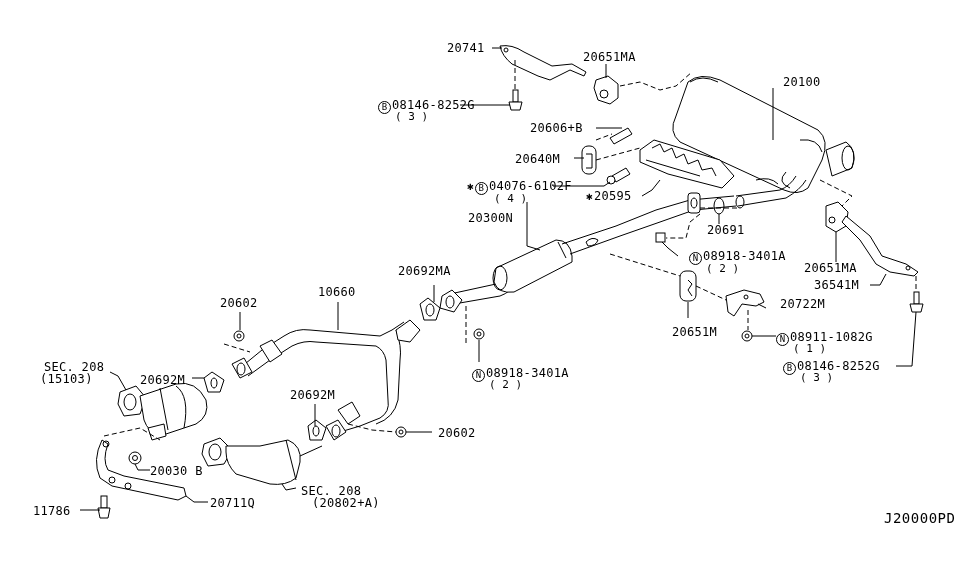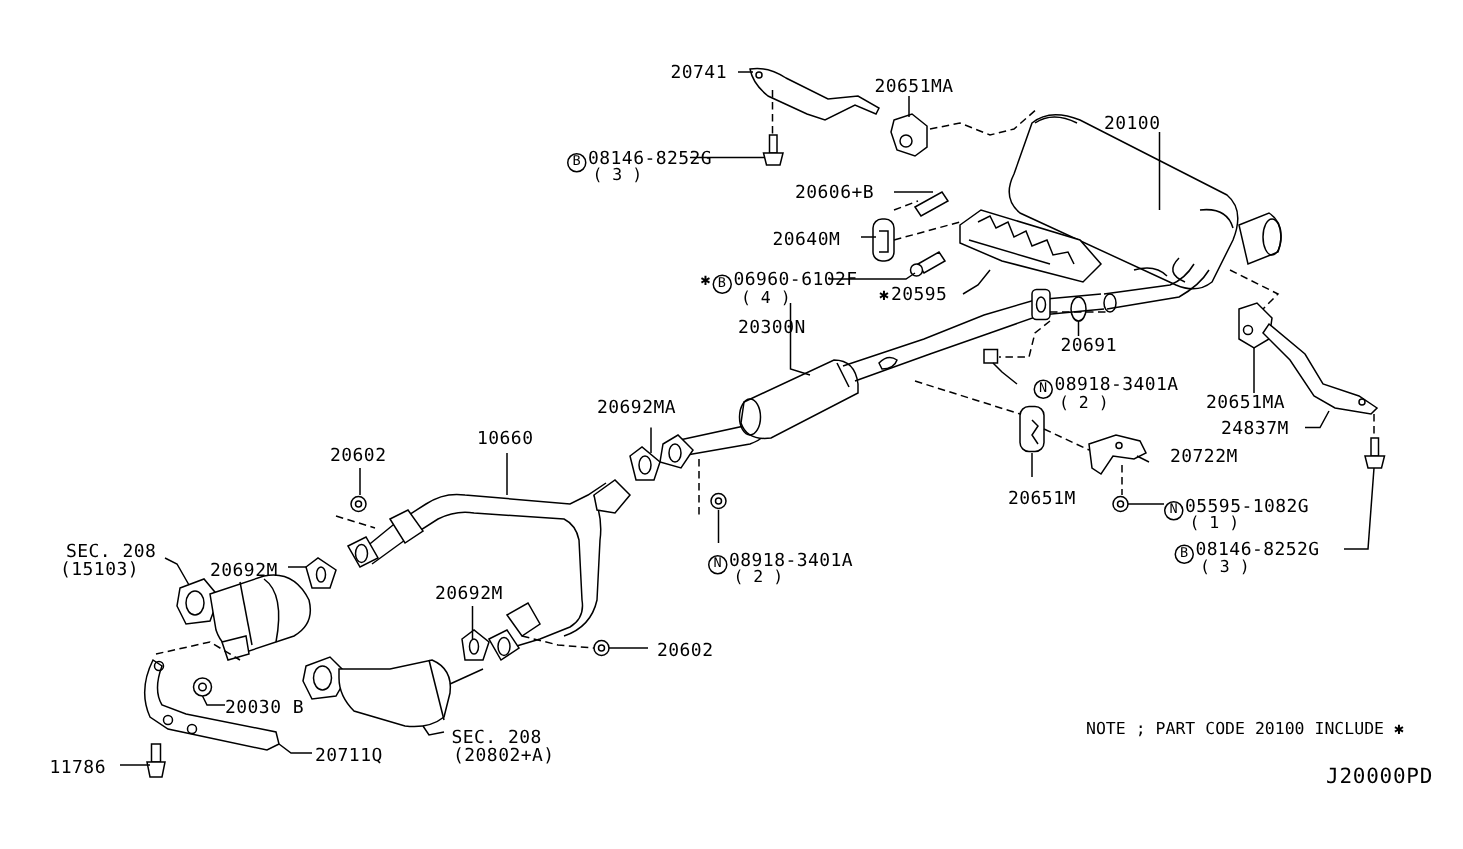--- a/index.html
+++ b/index.html
@@ -226,64 +226,63 @@
   <path class="p" d="M406,432 L432,432"></path>
   <path class="p" d="M135,464 L138,470 L150,470"></path>
   <path class="p" d="M80,510 L100,510"></path>
   <path class="p" d="M186,496 L194,502 L208,502"></path>
   <path class="p" d="M296,488 L286,490 L282,484"></path>
 </svg>
 
 
 <span class="lbl" style="left:447px;top:42px">20741</span>
 <span class="lbl" style="left:583px;top:51px">20651MA</span>
-<span class="lbl" style="left:736px;top:76px">20100</span>
+<span class="lbl" style="left:783px;top:76px">20100</span>
 
 <span class="lbl" style="left:378px;top:99px"><span class="circ">B</span><span>08146-8252G</span></span>
 <span class="qty" style="left:395px;top:111px">( 3 )</span>
 
 <span class="lbl" style="left:530px;top:122px">20606+B</span>
 <span class="lbl" style="left:515px;top:153px">20640M</span>
 
-<span class="lbl" style="left:467px;top:180px"><span class="star">✱</span><span class="circ">B</span><span>06960-6102F</span></span>
+<span class="lbl" style="left:467px;top:180px"><span class="star">✱</span><span class="circ">B</span><span>04076-6102F</span></span>
 <span class="qty" style="left:494px;top:193px">( 4 )</span>
 
 <span class="lbl" style="left:586px;top:190px"><span class="star">✱</span><span>20595</span></span>
 
 <span class="lbl" style="left:707px;top:224px">20691</span>
-<span class="lbl" style="left:492px;top:212px">20300N</span>
+<span class="lbl" style="left:468px;top:212px">20300N</span>
 
 <span class="lbl" style="left:689px;top:250px"><span class="circ">N</span><span>08918-3401A</span></span>
 <span class="qty" style="left:706px;top:263px">( 2 )</span>
 
 <span class="lbl" style="left:804px;top:262px">20651MA</span>
-<span class="lbl" style="left:814px;top:279px">24837M</span>
+<span class="lbl" style="left:814px;top:279px">36541M</span>
 
 <span class="lbl" style="left:398px;top:265px">20692MA</span>
 <span class="lbl" style="left:318px;top:286px">10660</span>
 <span class="lbl" style="left:220px;top:297px">20602</span>
 
 <span class="lbl" style="left:780px;top:298px">20722M</span>
 <span class="lbl" style="left:672px;top:326px">20651M</span>
 
-<span class="lbl" style="left:776px;top:331px"><span class="circ">N</span><span>05595-1082G</span></span>
+<span class="lbl" style="left:776px;top:331px"><span class="circ">N</span><span>08911-1082G</span></span>
 <span class="qty" style="left:793px;top:343px">( 1 )</span>
 
 <span class="lbl" style="left:783px;top:360px"><span class="circ">B</span><span>08146-8252G</span></span>
 <span class="qty" style="left:800px;top:372px">( 3 )</span>
 
 <span class="lbl" style="left:472px;top:367px"><span class="circ">N</span><span>08918-3401A</span></span>
 <span class="qty" style="left:489px;top:379px">( 2 )</span>
 
 <span class="lbl" style="left:44px;top:361px">SEC. 208</span>
 <span class="lbl" style="left:40px;top:373px">(15103)</span>
 <span class="lbl" style="left:140px;top:374px">20692M</span>
 <span class="lbl" style="left:290px;top:389px">20692M</span>
 <span class="lbl" style="left:438px;top:427px">20602</span>
 <span class="lbl" style="left:150px;top:465px">20030 B</span>
 <span class="lbl" style="left:33px;top:505px">11786</span>
 <span class="lbl" style="left:210px;top:497px">20711Q</span>
 <span class="lbl" style="left:301px;top:485px">SEC. 208</span>
-<span class="lbl" style="left:302px;top:497px">(20802+A)</span>
-
-<span class="note" style="left:724px;top:479px">NOTE ; PART CODE 20100 INCLUDE ✱</span>
+<span class="lbl" style="left:312px;top:497px">(20802+A)</span>
+
 <span class="code" style="left:884px;top:510px">J20000PD</span>
 </div>
 
 </body></html>

